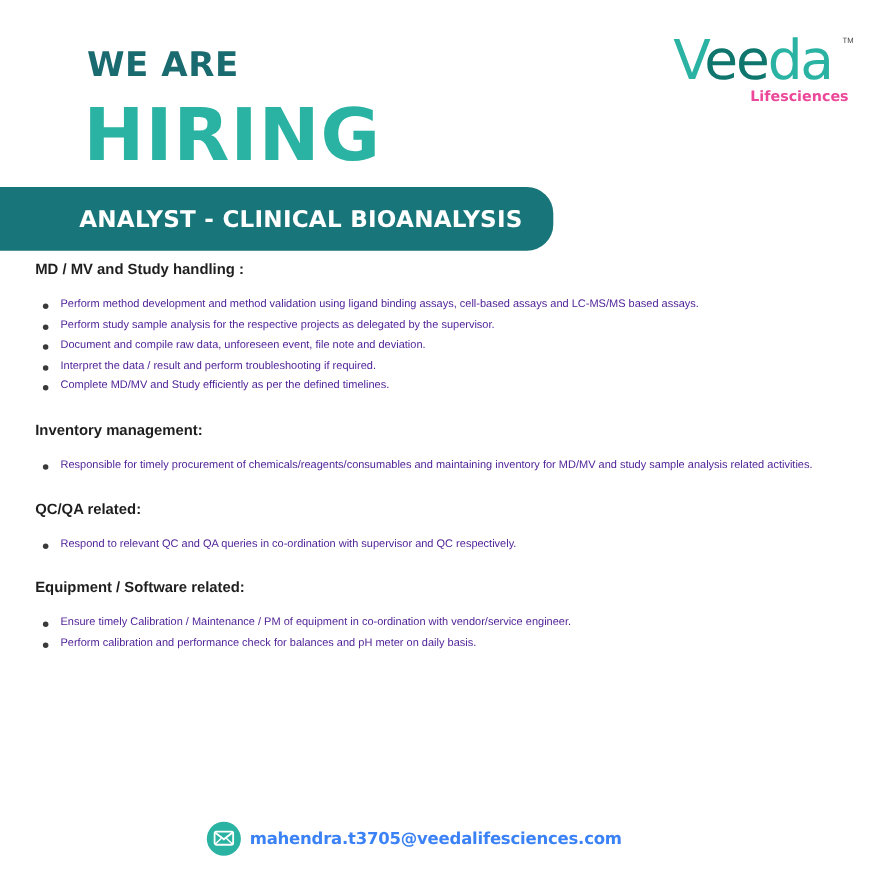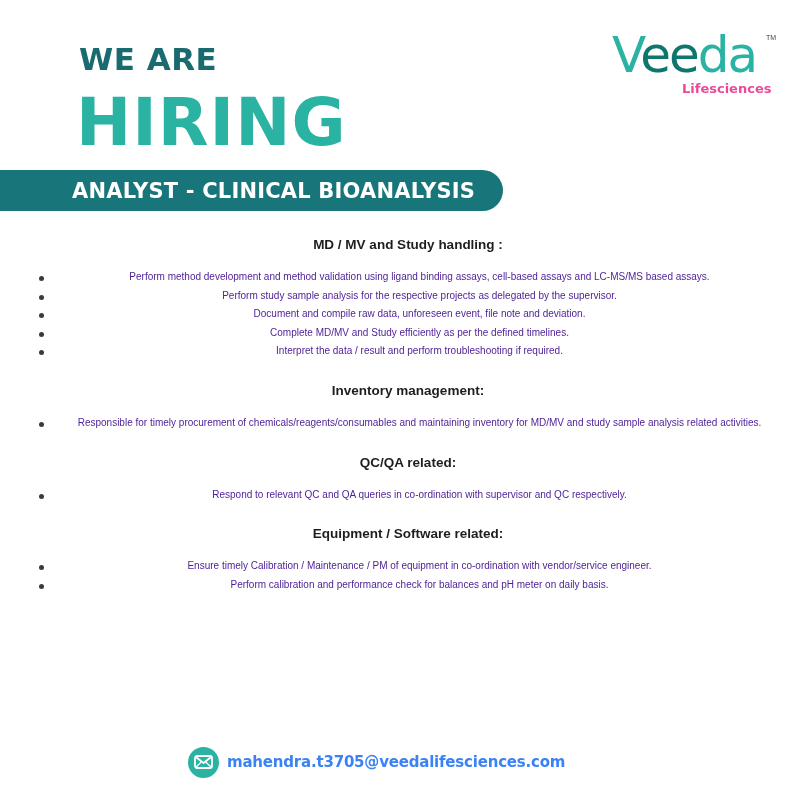--- a/index.html
+++ b/index.html
@@ -25,21 +25,21 @@
     }
     .logo-word .v, .logo-word .da { color: #2ab3a3; }
     .logo-word .ee { color: #0f766e; }
     .logo-tm { position: absolute; left: 154px; top: 4px; font-size: 7px; color: #444; }
     .logo-sub {
       position: absolute; left: 70px; top: 51px;
       font-family: "DejaVu Sans", sans-serif; font-size: 13px; color: #ec4899; font-weight: bold;
     }
 
     .banner {
-      position: absolute; left: 0; top: 170px; width: 503px; height: 41px;
+      position: absolute; left: 0; top: 170px; width: 503px; height: 58px;
       background: #18767a; border-radius: 0 24px 24px 0;
       display: flex; align-items: center;
     }
     .banner-text {
       margin-left: 72px; color: #ffffff;
       font-family: "DejaVu Sans", sans-serif; font-weight: bold;
       font-size: 21px; letter-spacing: 0.2px;
     }
 
     .content { position: absolute; left: 32px; top: 236px; width: 752px; }
@@ -47,21 +47,21 @@
       font-weight: bold; font-size: 13.5px; color: #1e1e1e; line-height: 18px;
     }
     ul.bullets { list-style: none; margin: 14px 0 0 0; padding: 0; }
     ul.bullets li {
       position: relative; padding-left: 23px; font-size: 10px; line-height: 18.6px; color: #4c1d95;
     }
     ul.bullets li::before {
       content: ""; position: absolute; left: 7px; top: 8px;
       width: 5px; height: 5px; border-radius: 50%; background: #3a3a3a;
     }
-    .section { margin-bottom: 21px; text-align: center; }
+    .section { margin-bottom: 21px; }
 
     .contact {
       position: absolute; left: 188px; top: 746px; height: 32px;
       display: flex; align-items: center;
     }
     .mail-circle {
       width: 31px; height: 31px; border-radius: 50%; background: #2ab3a3;
       display: flex; align-items: center; justify-content: center;
     }
     .email {
@@ -87,22 +87,22 @@
   <span class="banner-text">ANALYST - CLINICAL BIOANALYSIS</span>
 </div>
 
 <div class="content">
   <div class="section">
     <div class="section-title">MD / MV and Study handling :</div>
     <ul class="bullets">
       <li>Perform method development and method validation using ligand binding assays, cell-based assays and LC-MS/MS based assays.</li>
       <li>Perform study sample analysis for the respective projects as delegated by the supervisor.</li>
       <li>Document and compile raw data, unforeseen event, file note and deviation.</li>
+      <li>Interpret the data / result and perform troubleshooting if required.</li>
       <li>Complete MD/MV and Study efficiently as per the defined timelines.</li>
-      <li>Interpret the data / result and perform troubleshooting if required.</li>
     </ul>
   </div>
 
   <div class="section">
     <div class="section-title">Inventory management:</div>
     <ul class="bullets">
       <li>Responsible for timely procurement of chemicals/reagents/consumables and maintaining inventory for MD/MV and study sample analysis related activities.</li>
     </ul>
   </div>
 

